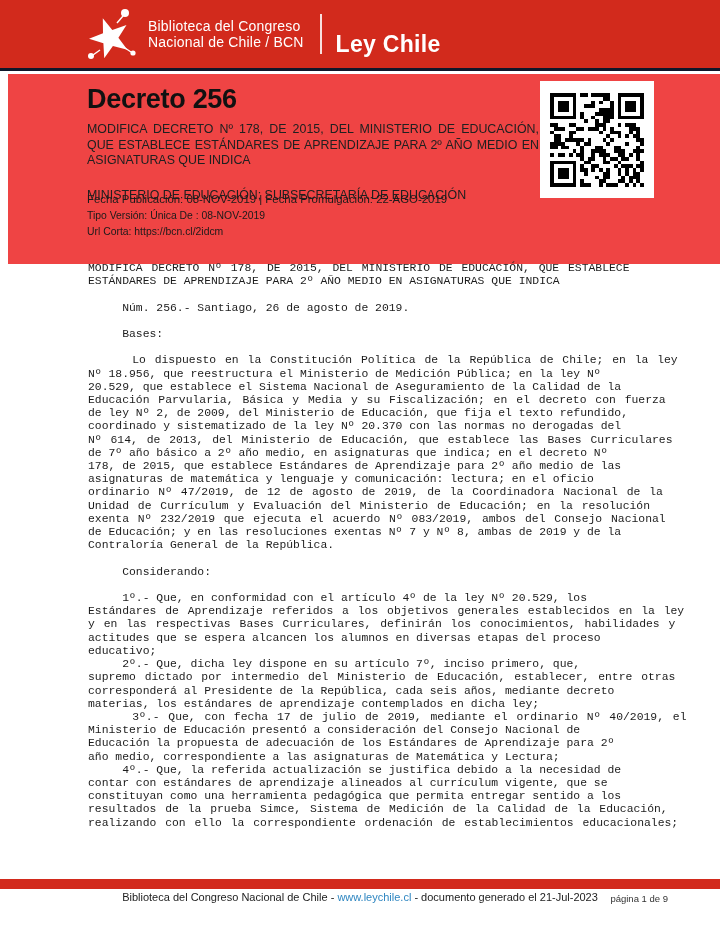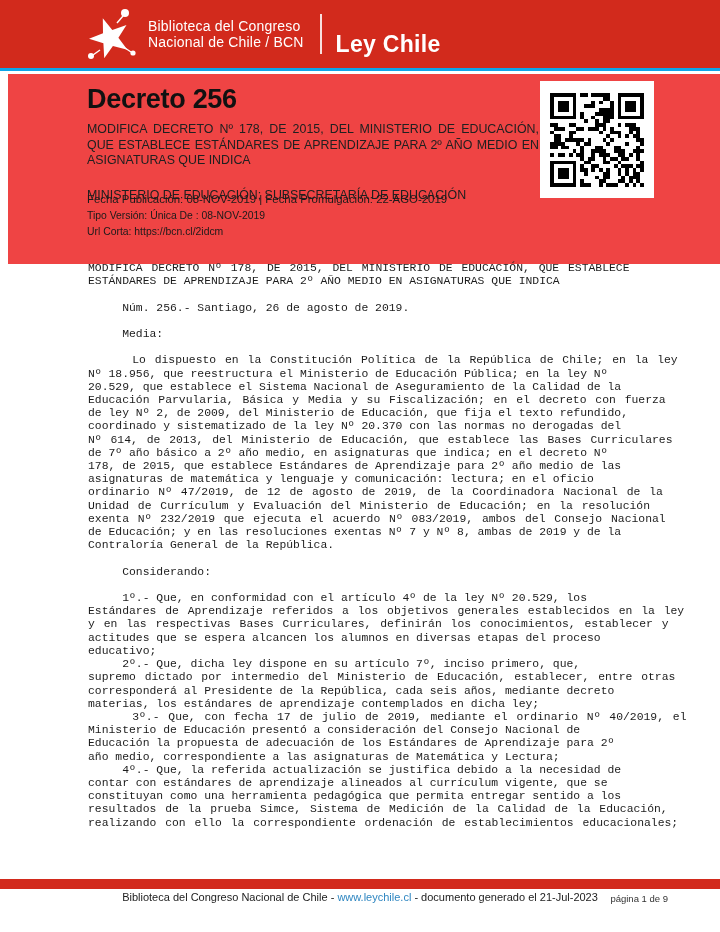--- a/index.html
+++ b/index.html
@@ -5,21 +5,21 @@
   * { margin:0; padding:0; box-sizing:border-box; }
   html,body { background:#ffffff; }
   #page {
     position:relative; width:720px; height:932px; background:#ffffff;
     font-family:"Liberation Sans", sans-serif; overflow:hidden;
   }
 
   
   .banner {
     position:absolute; top:0; left:0; width:720px; height:71px;
-    background:#d22a1c; border-bottom:3px solid #0ea5e9;
+    background:#d22a1c; border-bottom:3px solid #0f172a;
     display:flex; align-items:center;
   }
   .logo-wrap { display:flex; align-items:center; margin-left:84px; }
   .star-svg { width:56px; height:58px; display:block; }
   .org-name { color:#ffffff; margin-left:8px; line-height:16px; font-size:14px; letter-spacing:0.2px; }
   .logo-divider { width:2px; height:40px; background:rgba(255,255,255,0.85); margin:0 14px 0 16px; }
   .brand { color:#ffffff; font-size:23px; font-weight:600; letter-spacing:0.3px;margin-top:21px; }
 
   
   .doc-header {
@@ -407,43 +407,43 @@
         </svg>
     </div>
   </div>
 
   <div class="doc-body" id="doc-body">
       <div class="ln j">MODIFICA DECRETO Nº 178, DE 2015, DEL MINISTERIO DE EDUCACIÓN, QUE ESTABLECE</div>
       <div class="ln">ESTÁNDARES DE APRENDIZAJE PARA 2º AÑO MEDIO EN ASIGNATURAS QUE INDICA</div>
       <div class="ln">&nbsp;</div>
       <div class="ln">     Núm. 256.- Santiago, 26 de agosto de 2019.</div>
       <div class="ln">&nbsp;</div>
-      <div class="ln">     Media:</div>
+      <div class="ln">     Bases:</div>
       <div class="ln">&nbsp;</div>
       <div class="ln j">     Lo dispuesto en la Constitución Política de la República de Chile; en la ley</div>
-      <div class="ln">Nº 18.956, que reestructura el Ministerio de Educación Pública; en la ley Nº</div>
+      <div class="ln">Nº 18.956, que reestructura el Ministerio de Medición Pública; en la ley Nº</div>
       <div class="ln">20.529, que establece el Sistema Nacional de Aseguramiento de la Calidad de la</div>
       <div class="ln j">Educación Parvularia, Básica y Media y su Fiscalización; en el decreto con fuerza</div>
       <div class="ln">de ley Nº 2, de 2009, del Ministerio de Educación, que fija el texto refundido,</div>
       <div class="ln">coordinado y sistematizado de la ley Nº 20.370 con las normas no derogadas del</div>
       <div class="ln j">Nº 614, de 2013, del Ministerio de Educación, que establece las Bases Curriculares</div>
       <div class="ln">de 7º año básico a 2º año medio, en asignaturas que indica; en el decreto Nº</div>
       <div class="ln">178, de 2015, que establece Estándares de Aprendizaje para 2º año medio de las</div>
       <div class="ln">asignaturas de matemática y lenguaje y comunicación: lectura; en el oficio</div>
       <div class="ln j">ordinario Nº 47/2019, de 12 de agosto de 2019, de la Coordinadora Nacional de la</div>
       <div class="ln j">Unidad de Currículum y Evaluación del Ministerio de Educación; en la resolución</div>
       <div class="ln j">exenta Nº 232/2019 que ejecuta el acuerdo Nº 083/2019, ambos del Consejo Nacional</div>
       <div class="ln">de Educación; y en las resoluciones exentas Nº 7 y Nº 8, ambas de 2019 y de la</div>
       <div class="ln">Contraloría General de la República.</div>
       <div class="ln">&nbsp;</div>
       <div class="ln">     Considerando:</div>
       <div class="ln">&nbsp;</div>
       <div class="ln">     1º.- Que, en conformidad con el artículo 4º de la ley Nº 20.529, los</div>
       <div class="ln j">Estándares de Aprendizaje referidos a los objetivos generales establecidos en la ley</div>
-      <div class="ln j">y en las respectivas Bases Curriculares, definirán los conocimientos, establecer y</div>
+      <div class="ln j">y en las respectivas Bases Curriculares, definirán los conocimientos, habilidades y</div>
       <div class="ln">actitudes que se espera alcancen los alumnos en diversas etapas del proceso</div>
       <div class="ln">educativo;</div>
       <div class="ln">     2º.- Que, dicha ley dispone en su artículo 7º, inciso primero, que,</div>
       <div class="ln j">supremo dictado por intermedio del Ministerio de Educación, establecer, entre otras</div>
       <div class="ln">corresponderá al Presidente de la República, cada seis años, mediante decreto</div>
       <div class="ln">materias, los estándares de aprendizaje contemplados en dicha ley;</div>
       <div class="ln j">     3º.- Que, con fecha 17 de julio de 2019, mediante el ordinario Nº 40/2019, el</div>
       <div class="ln">Ministerio de Educación presentó a consideración del Consejo Nacional de</div>
       <div class="ln">Educación la propuesta de adecuación de los Estándares de Aprendizaje para 2º</div>
       <div class="ln">año medio, correspondiente a las asignaturas de Matemática y Lectura;</div>

